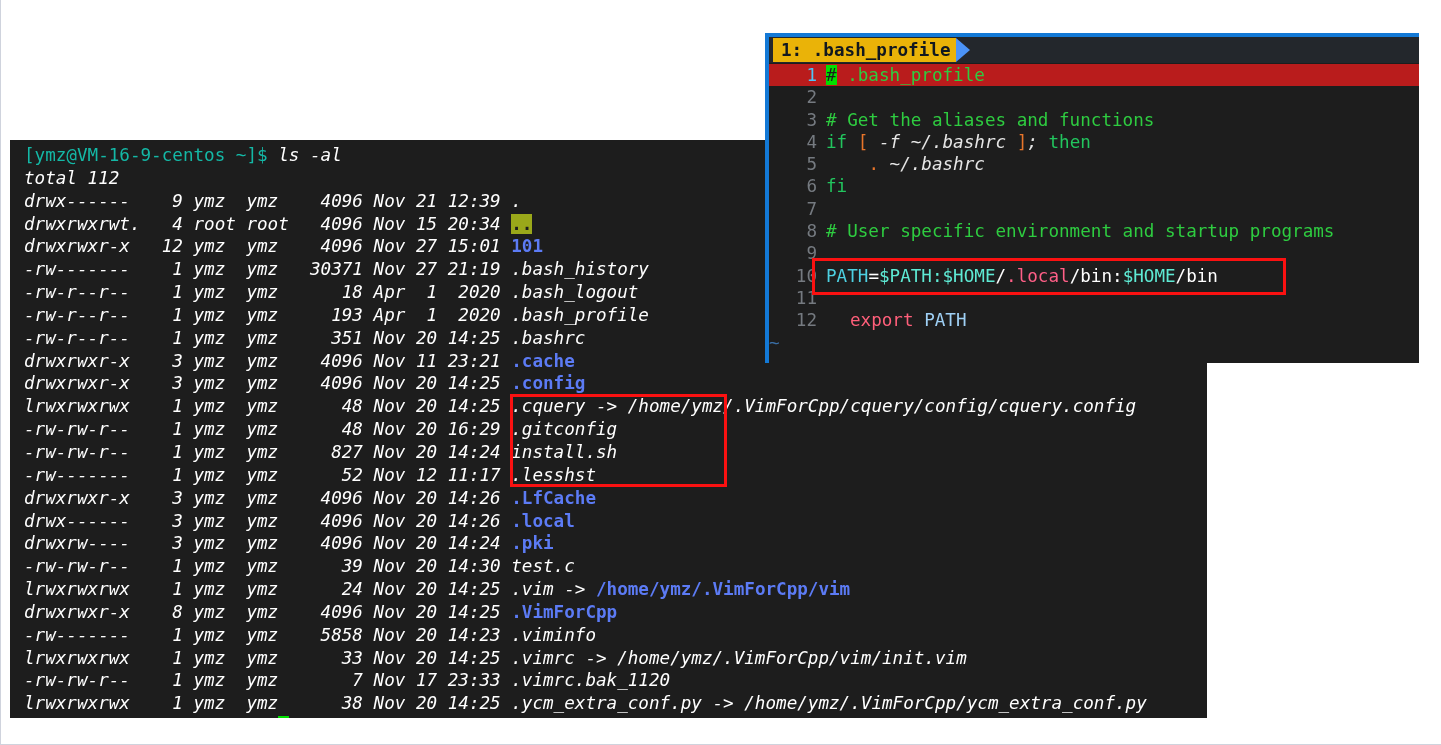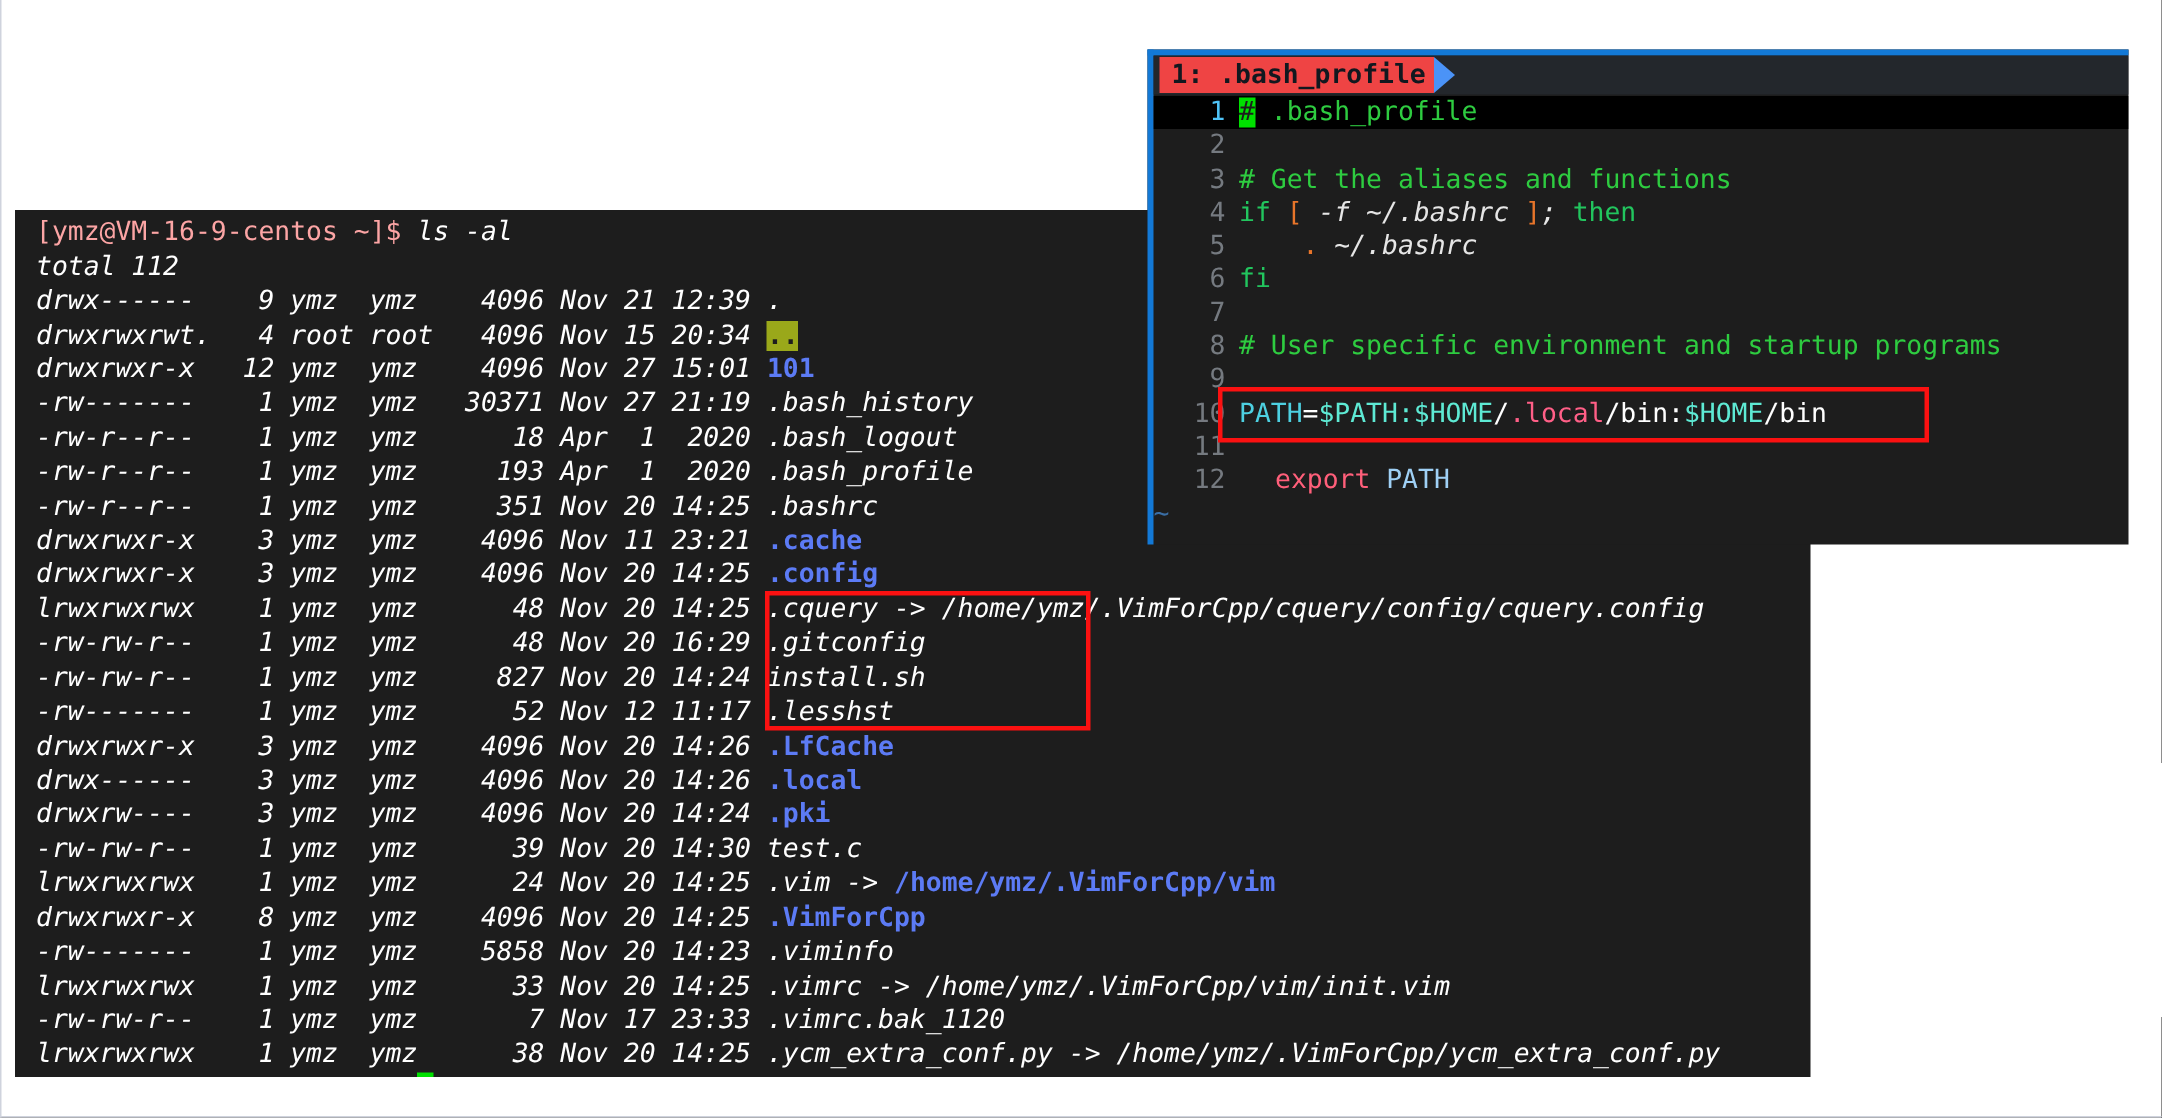--- a/index.html
+++ b/index.html
@@ -40,21 +40,21 @@
   .term-line { height: 22.85px; white-space: pre; }
 
   
   .c-def   { color: #ffffff; font-style: italic; }
   .c-dir   { color: #5c7bf5; font-weight: bold; }
   .c-stickyother {
     color: #1d1d1d;
     background: #9aa81a;
     font-weight: bold;
   }
-  .c-prompt { color: #fca5a5; }
+  .c-prompt { color: #14b8a6; }
   .term-cursor {
     display: inline-block;
     width: 10.55px;
     height: 19px;
     background: #00e000;
     vertical-align: -3px;
   }
 
   
   #terminal-highlight-box {
@@ -87,21 +87,21 @@
     background: #23272c;
     overflow: hidden;
   }
   .vim-tab {
     position: absolute;
     left: 4px;
     top: 1px;
     height: 24px;
     display: flex;
     align-items: center;
-    background: #ef4444;
+    background: #eab308;
     color: #12181f;
     font-family: "DejaVu Sans Mono", monospace;
     font-size: 17.6px;
     font-weight: bold;
     padding: 0 6px 0 8px;
     white-space: pre;
     justify-content: flex-end;
   }
   .vim-tab-arrow {
     position: absolute;
@@ -115,21 +115,21 @@
   }
   #vim-buffer {
     position: relative;
     font-family: "DejaVu Sans Mono", monospace;
     font-size: 17.6px;
     line-height: 22.3px;
     white-space: pre;
     padding-top: 1px;
   }
   .vim-row { height: 22.3px; white-space: pre; display: block; }
-  .vim-row.cursorline { background: #000000; }
+  .vim-row.cursorline { background: #b91c1c; }
   .vim-num {
     display: inline-block;
     width: 48px;
     text-align: right;
     color: #757a80;
     padding-right: 9px;
     box-sizing: content-box;
   }
   .vim-num.current { color: #4fc3f7; }
   .vim-tilde { color: #3a6ea5; }

